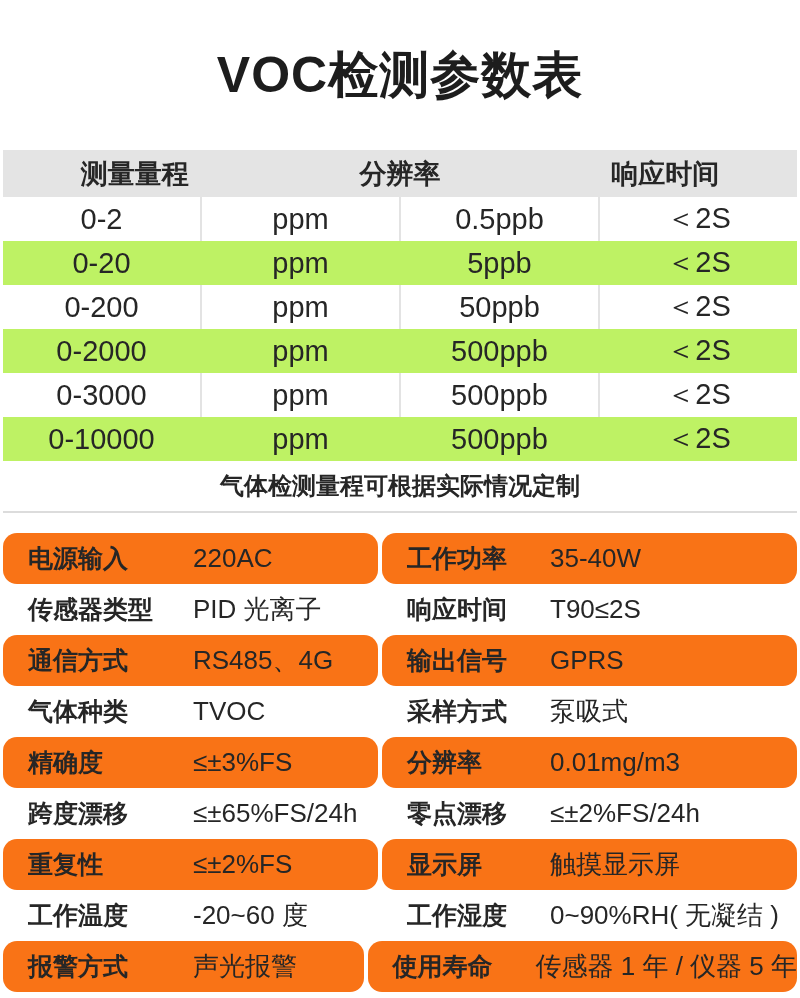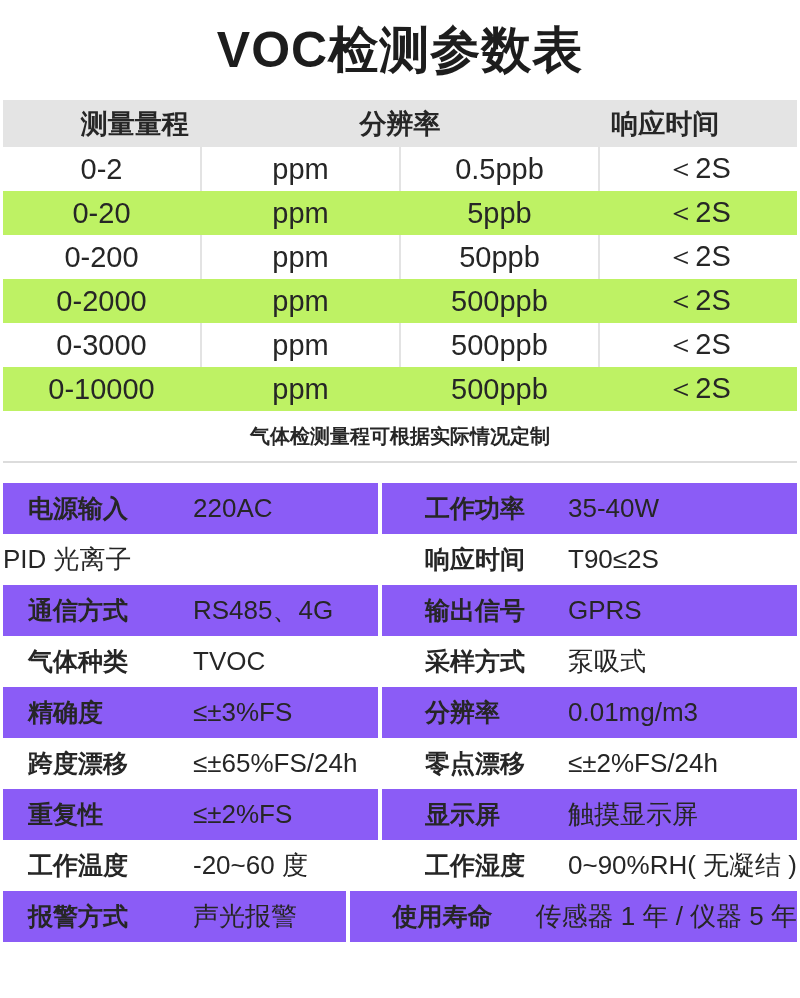--- a/index.html
+++ b/index.html
@@ -4,50 +4,50 @@
 <style>
   html,body{margin:0;padding:0;}
   body{
     width:800px;height:998px;overflow:hidden;background:#ffffff;
     font-family:"Liberation Sans","DejaVu Sans",sans-serif;
     color:#262626;
   }
   .page{width:800px;height:998px;position:relative;}
 
   
-  .title-wrap{height:100px;display:flex;align-items:center;justify-content:center;}
+  .title-wrap{height:150px;display:flex;align-items:center;justify-content:center;}
   .title{font-size:50px;font-weight:800;letter-spacing:1px;color:#1d1d1d;}
 
   
   .spec-table{margin:0 3px;}
   .spec-header{display:flex;height:47px;background:#e4e4e4;}
   .spec-header .spec-cell{font-weight:700;font-size:27px;}
   .spec-row{display:flex;height:44px;background:#ffffff;}
   .spec-row.alt{background:#bef264;}
   .spec-cell{
     flex:1 1 0;display:flex;align-items:center;justify-content:center;
     font-size:29px;box-sizing:border-box;
   }
   .spec-cell + .spec-cell{border-left:2px solid transparent;}
   .spec-row:not(.alt) .spec-cell + .spec-cell{border-left-color:#e3e3e3;}
 
   .note-row{
     height:50px;display:flex;align-items:center;justify-content:center;
-    font-size:20px;font-weight:700;background:#ffffff;
+    font-size:24px;font-weight:700;background:#ffffff;
   }
   .hr-line{height:2px;background:#dcdcdc;margin:0 3px;}
   .gap20{height:20px;}
 
   
   .detail-table{margin:0 3px;}
   .detail-row{display:flex;height:51px;}
   .detail-row .half{display:flex;align-items:center;background:#ffffff;}
-  .detail-row.alt .half{background:#8b5cf6;}
+  .detail-row.alt .half{background:#f97316;border-radius:14px;}
   .half.left{width:375px;margin-right:4px;}
-  .half.right{flex:1 1 auto;padding-left:18px;}
+  .half.right{flex:1 1 auto;}
   .d-label{
     font-weight:700;font-size:25px;box-sizing:border-box;
     padding-left:25px;flex:0 0 auto;
   }
   .half.left .d-label{width:190px;}
   .half.right .d-label{width:168px;}
   .d-value{font-size:26px;white-space:nowrap;}
 </style>
 </head>
 <body>
@@ -116,20 +116,21 @@
         <span class="d-value">220AC</span>
       </div>
       <div class="half right">
         <span class="d-label">工作功率</span>
         <span class="d-value">35-40W</span>
       </div>
     </div>
 
     <div class="detail-row">
       <div class="half left">
+        <span class="d-label">传感器类型</span>
         <span class="d-value">PID 光离子</span>
       </div>
       <div class="half right">
         <span class="d-label">响应时间</span>
         <span class="d-value">T90≤2S</span>
       </div>
     </div>
 
     <div class="detail-row alt">
       <div class="half left">

